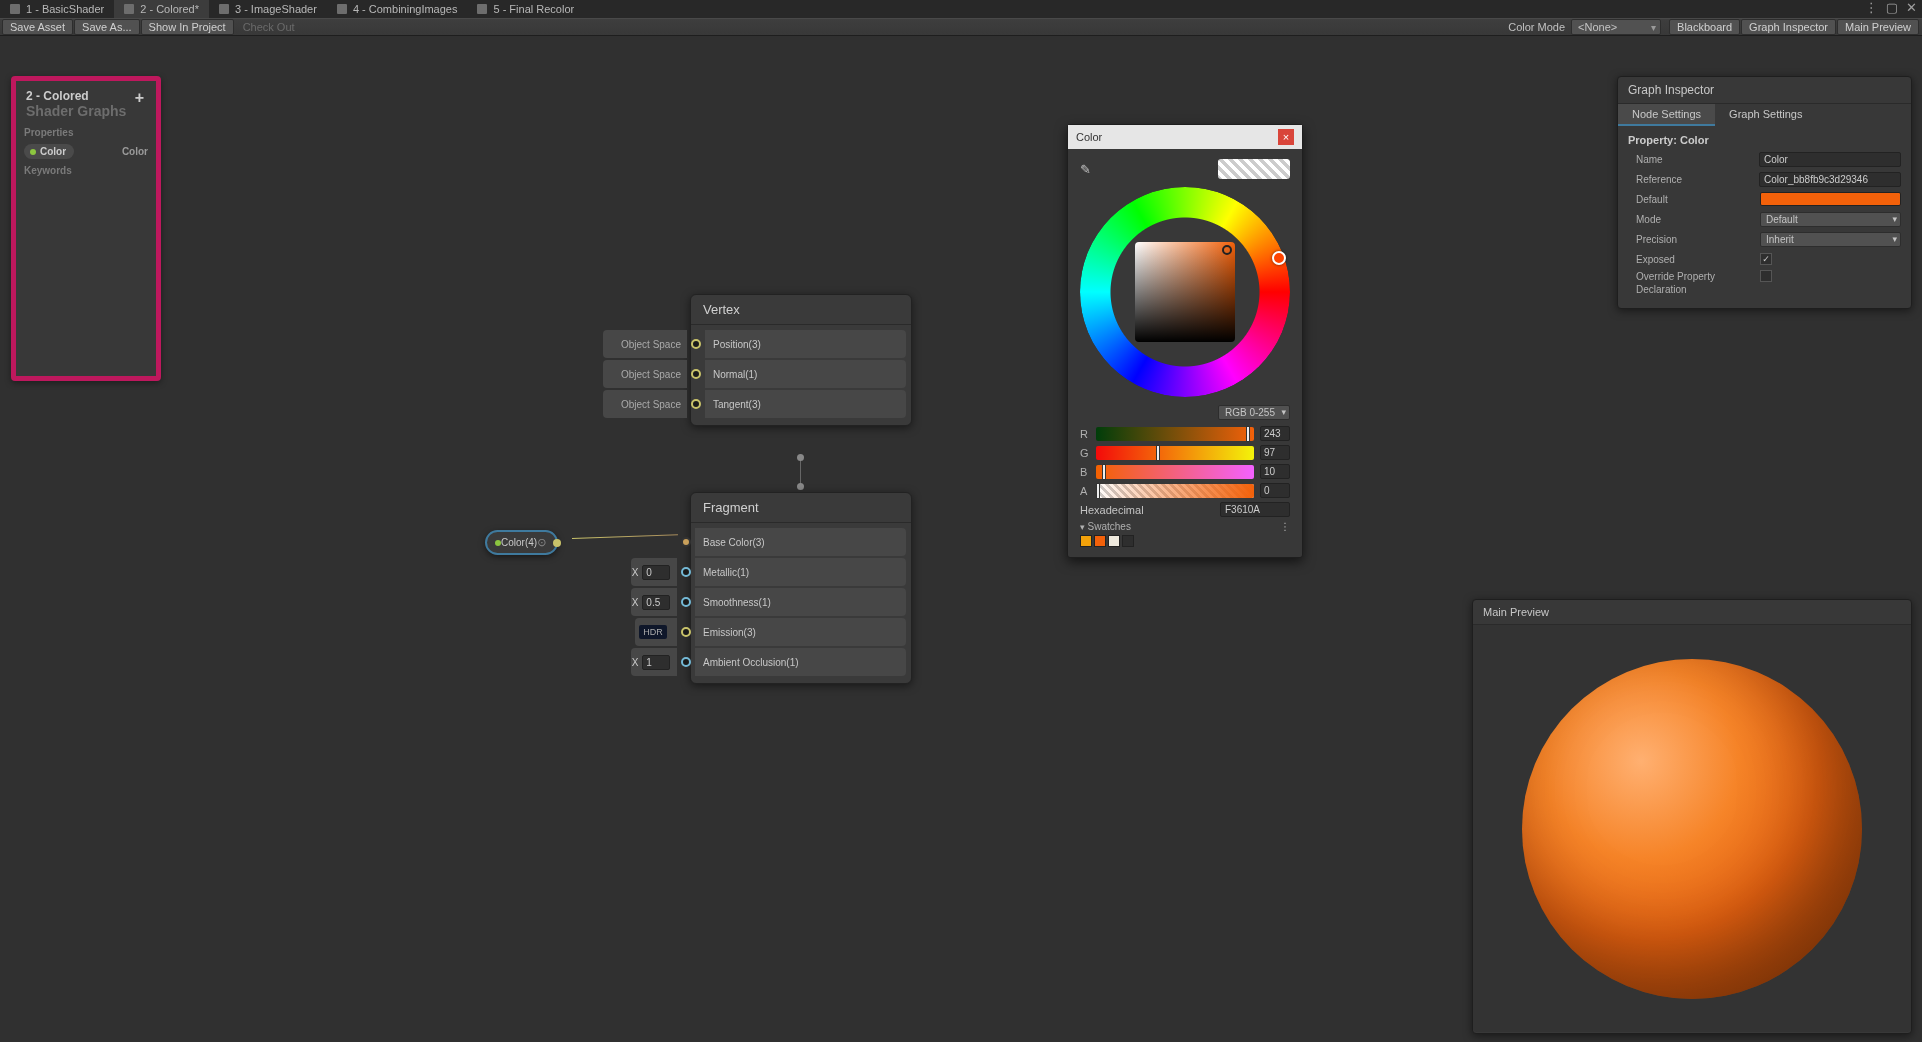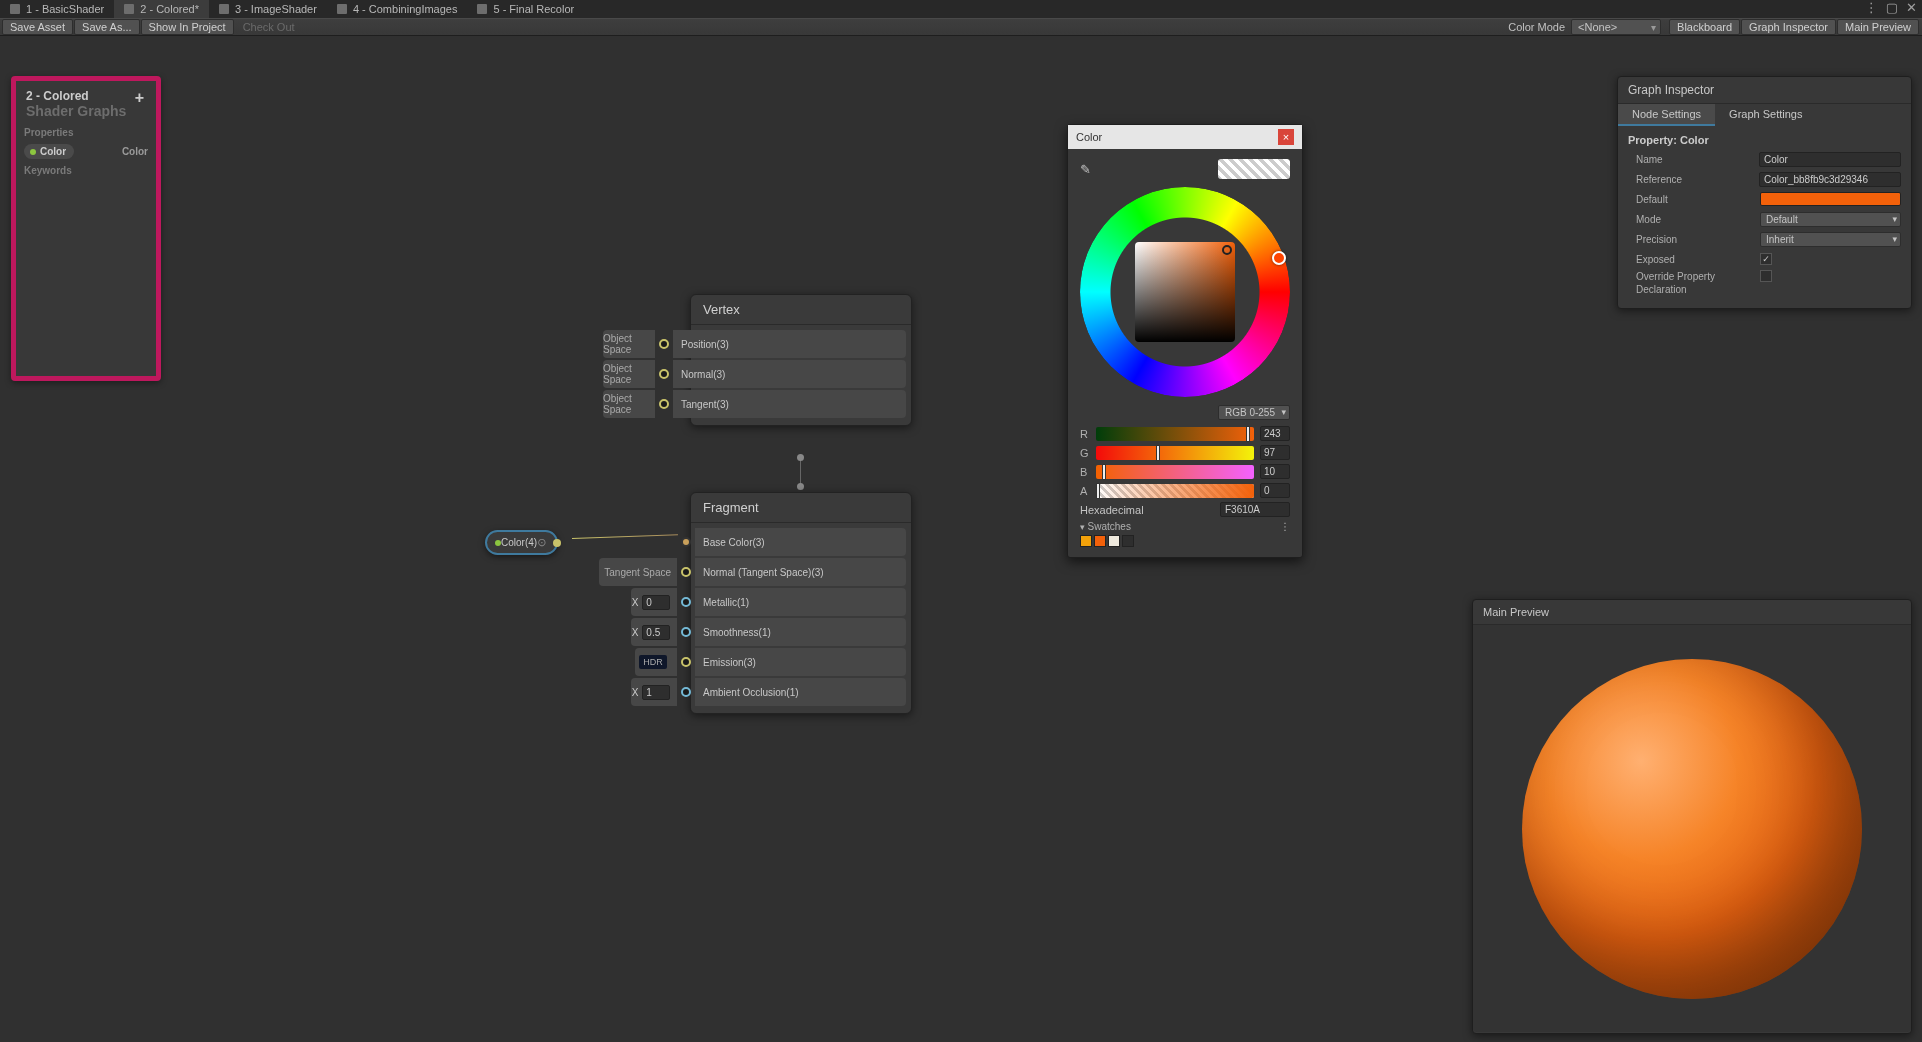--- a/index.html
+++ b/index.html
@@ -34,21 +34,21 @@
 .bb-section { padding:4px 8px; color:#7a7a7a; font-size:10px; }
 .bb-prop-row { display:flex; justify-content:space-between; align-items:center; padding:2px 8px; }
 .prop-chip { background:#4a4a4a; border-radius:10px; padding:2px 8px 2px 6px; display:flex; align-items:center; gap:4px; font-size:10px; color:#cccccc; }
 .dot-green { width:6px; height:6px; border-radius:50%; background:#8cc63f; }
 .prop-type { color:#9a9a9a; font-size:10px; }
 
 
 .node { position:absolute; background:#3a3a3a; border:1px solid #222; border-radius:6px; box-shadow:0 2px 8px rgba(0,0,0,.5); }
 .node-title { padding:7px 12px; font-size:13px; color:#d0d0d0; border-bottom:1px solid #2a2a2a; border-radius:6px 6px 0 0; }
 .slot-row { height:28px; display:flex; align-items:stretch; margin:2px 0; }
-.slot-tag { width:52px; background:#474747; display:flex; align-items:center; justify-content:flex-end; padding-right:6px; font-size:10px; color:#aaa; border-radius:4px 0 0 4px; }
+.slot-tag { width:84px; background:#474747; display:flex; align-items:center; justify-content:flex-end; padding-right:6px; font-size:10px; color:#aaa; border-radius:4px 0 0 4px; }
 .slot-tag.narrow { width:30px; justify-content:center; }
 .slot-port { width:12px; display:flex; align-items:center; justify-content:center; margin:0 3px; }
 .port { width:10px; height:10px; border-radius:50%; }
 .port.v3 { background:#1a1a1a; border:2px solid #c9c36a; }
 .port.v1 { background:#1a1a1a; border:2px solid #74b9d6; }
 .port.c  { background:#1a1a1a; border:2px solid #a68a5b; }
 .slot-body { flex:1; background:#474747; border-radius:0 4px 4px 0; display:flex; align-items:center; padding-left:8px; font-size:10px; color:#c8c8c8; }
 .node .slot-row .slot-tag input { background:#2e2e2e; border:1px solid #222; border-radius:2px; color:#ccc; padding:1px 3px; font-size:10px; width:28px; text-align:left; }
 .slot-tag .x { font-size:10px; color:#ccc; margin-right:4px; }
 .slot-tag .hdr { font-size:9px; background:#0f172a; padding:2px 4px; border-radius:2px; }
@@ -206,21 +206,21 @@
         <div class="slot-port">
             <div class="port v3"></div>
           </div>
         <div class="slot-body">Position(3)</div>
       </div>
       <div class="slot-row" style="margin-left:-88px;">
         <div class="slot-tag">Object Space</div>
         <div class="slot-port">
             <div class="port v3"></div>
           </div>
-        <div class="slot-body">Normal(3)</div>
+        <div class="slot-body">Normal(1)</div>
       </div>
       <div class="slot-row" style="margin-left:-88px;">
         <div class="slot-tag">Object Space</div>
         <div class="slot-port">
             <div class="port v3"></div>
           </div>
         <div class="slot-body">Tangent(3)</div>
       </div>
     </div>
   </div>
@@ -228,27 +228,20 @@
   <div class="v-connector" style="left:800px; top:422px; height:28px;"></div>
 
   <div class="node" style="left:690px; top:456px; width:222px;">
     <div class="node-title">Fragment</div>
     <div style="padding:3px 5px 5px 0;">
       <div class="slot-row" style="margin-left:-14px;">
         <div class="slot-port">
             <div class="port c" style="background:#c9a05b; border-color:#333"></div>
           </div>
         <div class="slot-body">Base Color(3)</div>
-      </div>
-      <div class="slot-row" style="margin-left:-92px;">
-        <div class="slot-tag" style="width:78px">Tangent Space</div>
-        <div class="slot-port">
-            <div class="port v3"></div>
-          </div>
-        <div class="slot-body">Normal (Tangent Space)(3)</div>
       </div>
       <div class="slot-row" style="margin-left:-60px;">
         <div class="slot-tag narrow" style="width:46px">
           <span class="x">X</span>
           <input value="0" style="">
         </div>
         <div class="slot-port">
             <div class="port v1"></div>
           </div>
         <div class="slot-body">Metallic(1)</div>

